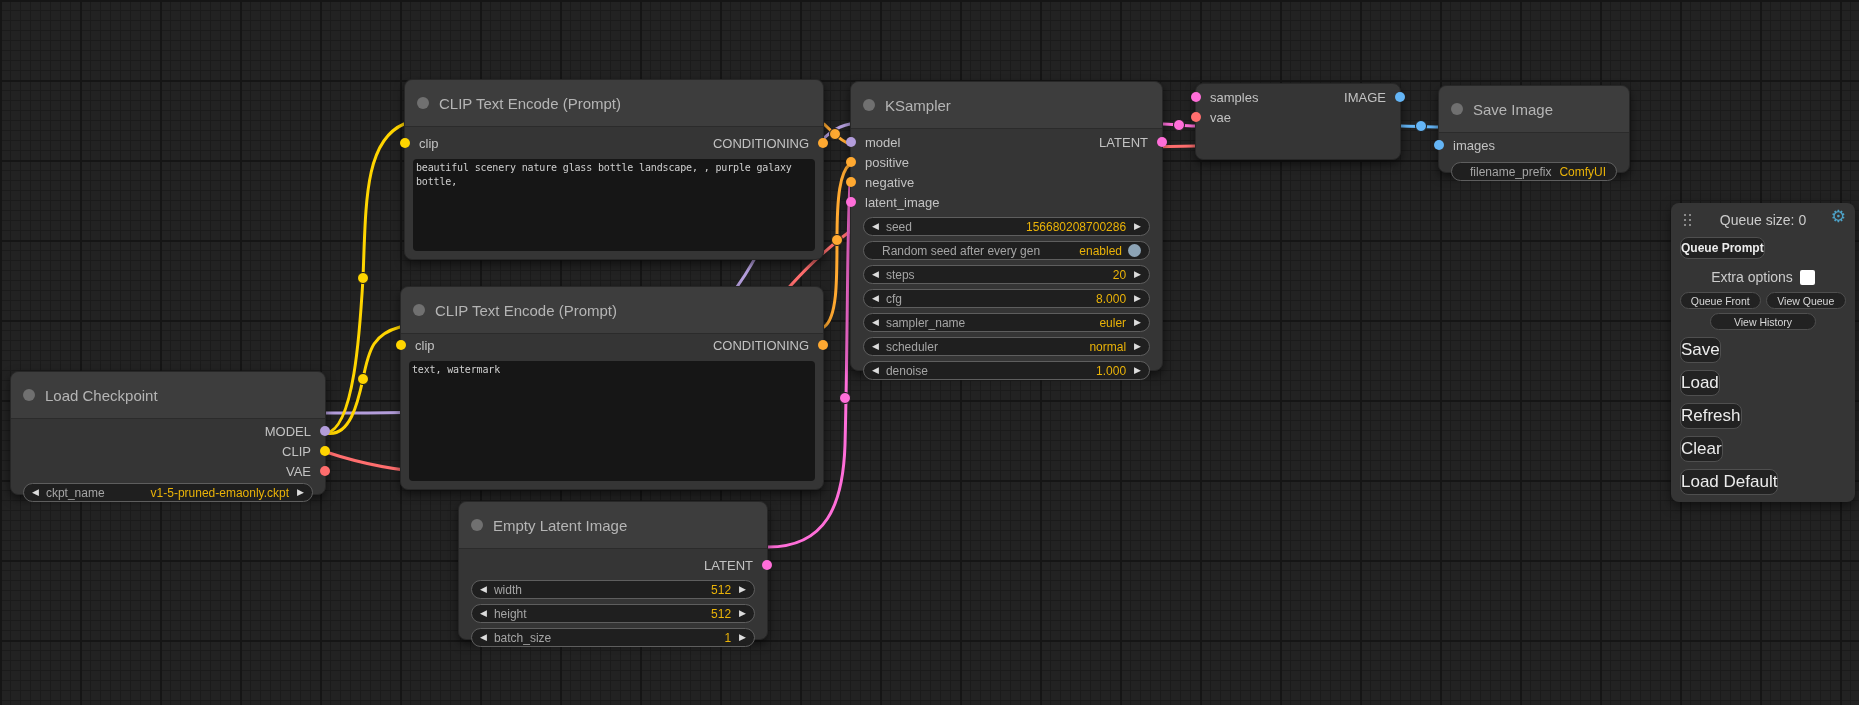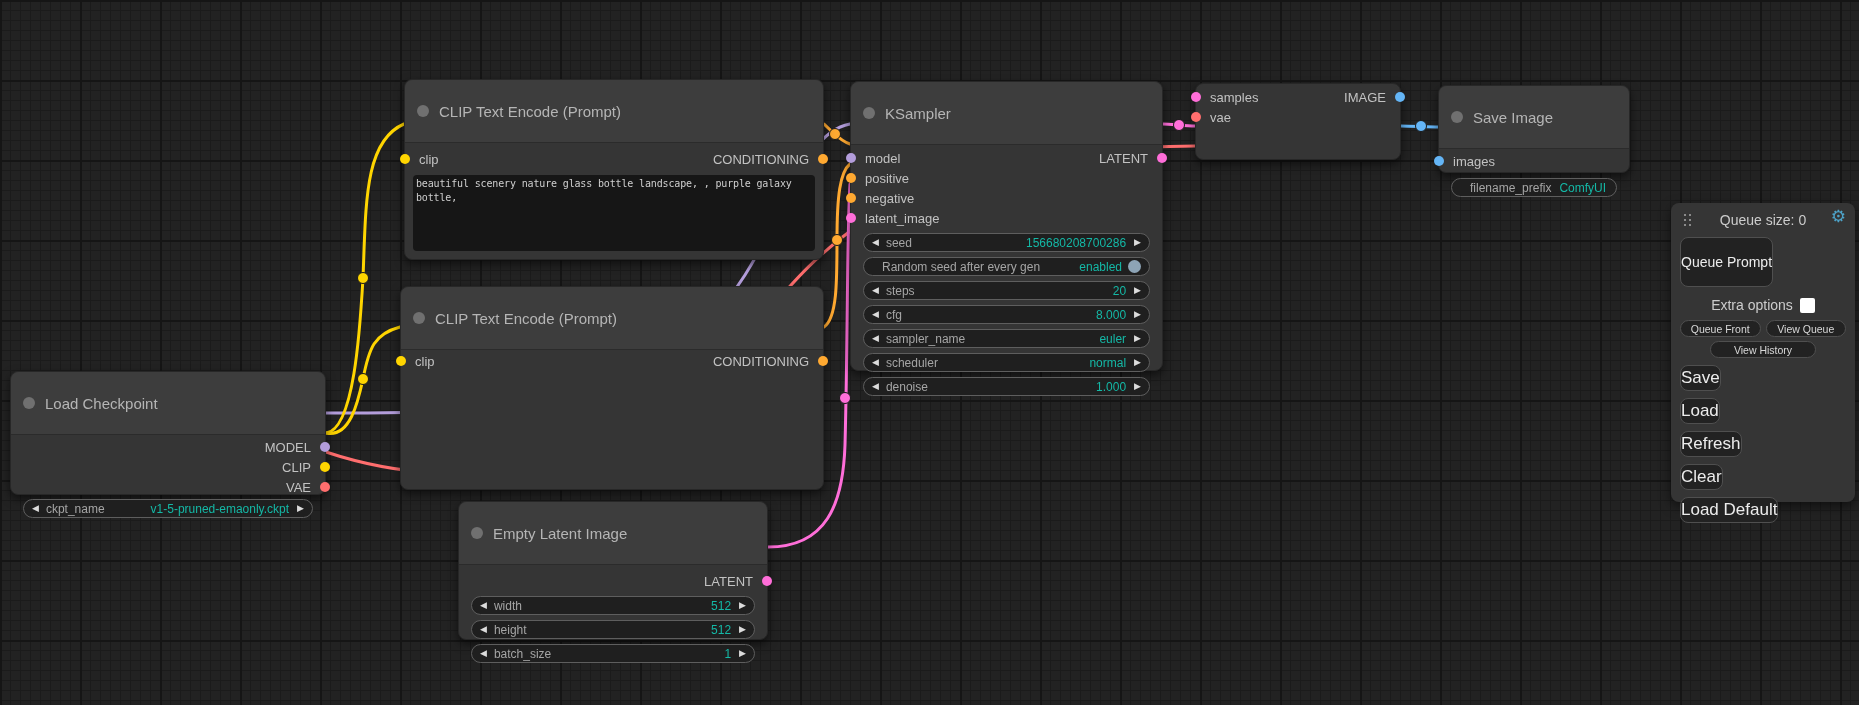--- a/index.html
+++ b/index.html
@@ -17,42 +17,42 @@
   svg.wires path{fill:none;stroke-width:3;stroke-linecap:round;}
   svg.wires circle{stroke:#1a1a1a;stroke-width:1;}
 
   .node{
     position:absolute;z-index:2;background:#353535;border-radius:8px;
     box-shadow:0 4px 10px rgba(0,0,0,.55);border:1px solid #272727;
     display:flex;flex-direction:column;box-sizing:border-box;
   }
   .ntitle{
     height:30px;flex:0 0 30px;display:flex;align-items:center;gap:10px;
-    background:#3d3d3d;border-radius:8px 8px 0 0;padding:16px 12px;
+    background:#3d3d3d;border-radius:8px 8px 0 0;padding:8px 12px;
     border-bottom:1px solid #2b2b2b;
   }
   .ndot{width:12px;height:12px;border-radius:50%;background:#707070;flex:0 0 12px;}
   .ntext{color:#b5b5b5;font-size:15px;white-space:nowrap;}
   .nbody{flex:1;display:flex;flex-direction:column;position:relative;}
 
   .prow{height:20px;flex:0 0 20px;display:flex;align-items:center;position:relative;padding:0 14px;}
   .plabel{color:#c2c2c2;font-size:13px;}
   .plabel.outl{margin-left:auto;}
   .pdot{width:10px;height:10px;border-radius:50%;position:absolute;top:50%;transform:translateY(-50%);}
   .pdot.in{left:-5px;}
   .pdot.out{right:-5px;}
 
   .widget{
     display:flex;align-items:center;height:19px;flex:0 0 19px;
     background:#1f1f1f;border:1px solid #5e5e5e;border-radius:10px;
     margin:5px 12px 0;padding:0 8px;font-size:12px;box-sizing:border-box;
   }
   .warr{color:#dcdcdc;font-size:9px;line-height:1;flex:0 0 auto;}
   .wlabel{color:#a5a5a5;margin-left:7px;white-space:nowrap;}
-  .wvalue{flex:1;text-align:right;color:#14b8a6;margin:0 8px;white-space:nowrap;}
+  .wvalue{flex:1;text-align:right;color:#eab308;margin:0 8px;white-space:nowrap;}
   .widget.noarr .wlabel{margin-left:10px;}
   .widget.noarr .wvalue{margin-right:4px;}
   .toggle{width:13px;height:13px;border-radius:50%;background:#8da4b6;flex:0 0 13px;margin-left:2px;}
 
   .ptext{
     flex:1;margin:6px 8px 8px;background:#161616;border-radius:4px;
     padding:2px 3px;color:#cfcfcf;font-family:"DejaVu Sans Mono",monospace;
     font-size:10px;letter-spacing:-0.15px;line-height:14px;
     white-space:pre-wrap;overflow:hidden;
   }
@@ -66,21 +66,21 @@
   .qhead{position:relative;height:30px;}
   .qtitle{position:absolute;left:0;right:0;top:9px;text-align:center;color:#cccccc;font-size:14px;}
   .qdots{position:absolute;left:13px;top:11px;width:2px;height:2px;background:#8a8a8a;
     box-shadow:0 5px 0 #8a8a8a,0 10px 0 #8a8a8a,5px 0 0 #8a8a8a,5px 5px 0 #8a8a8a,5px 10px 0 #8a8a8a;}
   .qgear{position:absolute;right:9px;top:5px;font-size:17px;color:var(--accent-teal,#4da3c9);line-height:1;cursor:pointer;}
   .qbtn{
     display:block;margin:7px 9px 0;background:#222222;border:1px solid #4f4f4f;
     border-radius:8px;color:#ececec;font-size:17px;text-align:center;
     padding:2px 0;font-family:"Liberation Sans",sans-serif;cursor:pointer;
   }
-  .qbtn.big{font-size:14px;padding:16px 0;margin-top:4px;}
+  .qbtn.big{font-size:12px;padding:3px 0;margin-top:4px;font-weight:bold;}
   .qextra{display:flex;align-items:center;justify-content:center;gap:7px;margin-top:10px;color:#cccccc;font-size:14px;}
   .qcheck{width:15px;height:15px;background:#ffffff;border-radius:2px;}
   .qsmallrow{display:flex;gap:5px;margin:7px 9px 0;}
   .qsmall{
     flex:1;background:#222222;border:1px solid #4f4f4f;border-radius:9px;
     color:#d8d8d8;font-size:10.5px;text-align:center;padding:1.5px 0;cursor:pointer;
   }
   .qhistory{display:block;width:104px;margin:4px auto 0;}
   .qgroup{margin-top:0;}
 </style>
@@ -157,20 +157,21 @@
       <span class="ndot"></span>
       <span class="ntext">CLIP Text Encode (Prompt)</span>
     </div>
     <div class="nbody" style="padding-top:1px">
       <div class="prow">
         <span class="pdot in" style="background:var(--clip-color,#ffd500)"></span>
         <span class="plabel">clip</span>
         <span class="plabel outl">CONDITIONING</span>
         <span class="pdot out" style="background:var(--conditioning-color,#ffa931)"></span>
       </div>
+      <div class="ptext">text, watermark</div>
     </div>
   </div>
 
   <div class="node" style="left:850px;top:81px;width:313px;height:290px">
     <div class="ntitle">
       <span class="ndot"></span>
       <span class="ntext">KSampler</span>
     </div>
     <div class="nbody" style="padding-top:3px">
       <div class="prow">

